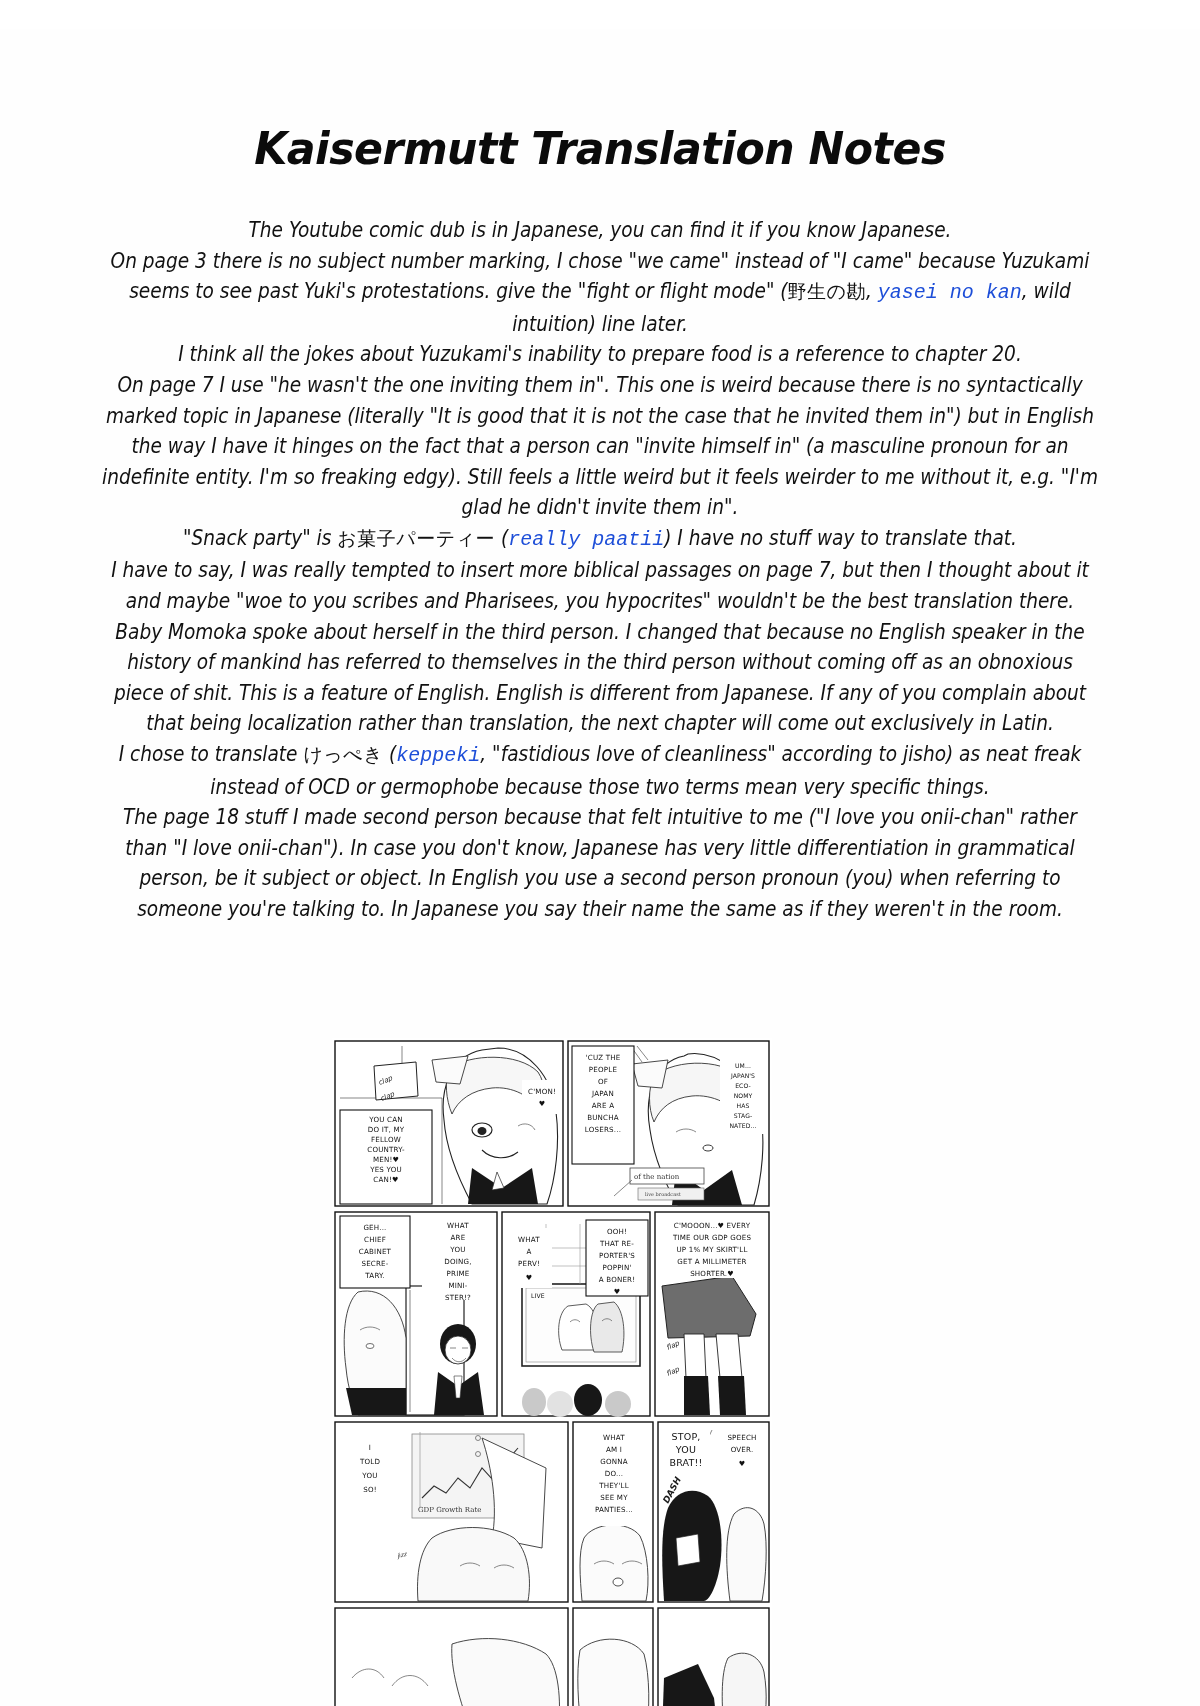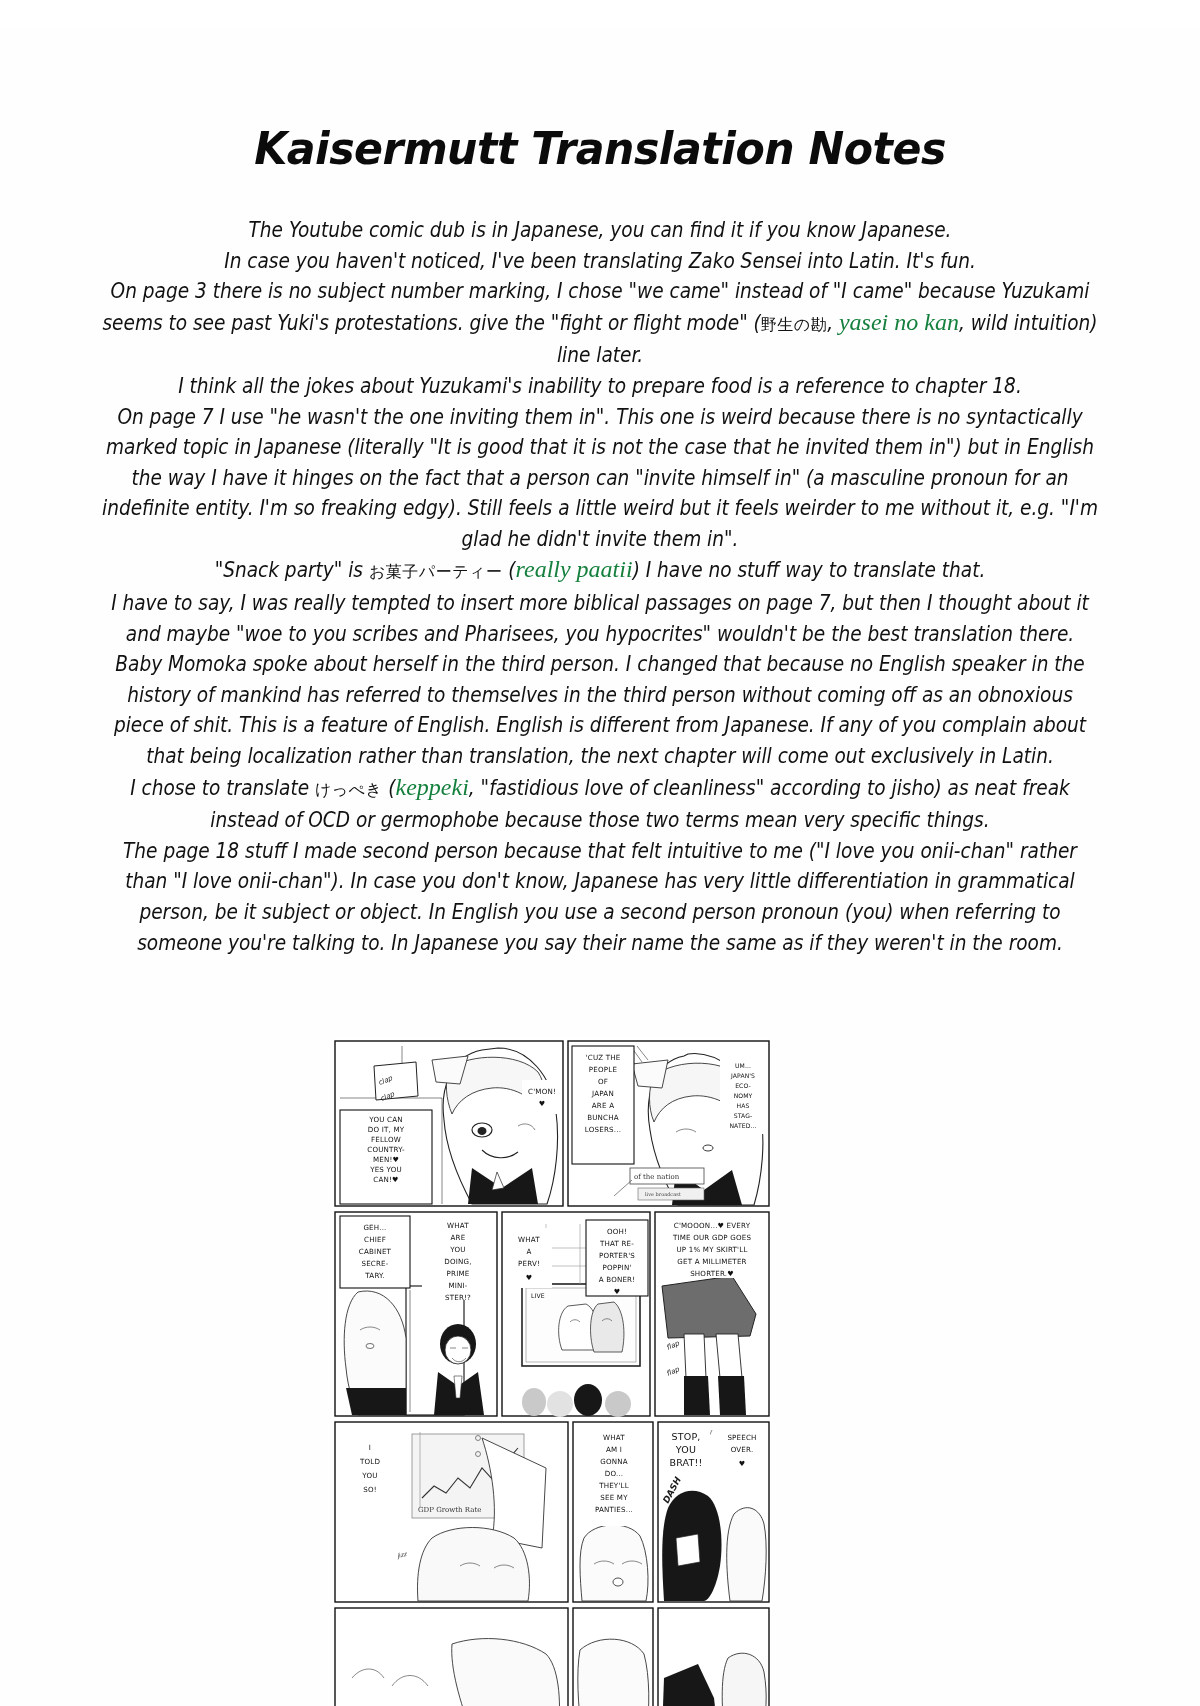--- a/index.html
+++ b/index.html
@@ -50,28 +50,28 @@
     line-height: 30.6px;
     color: #111111;
   }
   .notes p {
     margin: 0;
     text-align: center;
   }
   .jp {
     font-family: "DejaVu Sans", sans-serif;
     font-style: normal;
-    font-size: 16px;
+    font-size: 19px;
     letter-spacing: 0.5px;
   }
   .romaji {
-    font-family: Liberation Serif, serif;
+    font-family: Liberation Mono, monospace;
     font-style: italic;
-    font-size: 24px;
-    color: #15803d;
+    font-size: 20px;
+    color: #1d4ed8;
   }
 
   
   .comic-wrap {
     position: absolute;
     left: 332px;
     top: 1009px;
     width: 440px;
     height: 697px;
   }
@@ -125,25 +125,24 @@
 <body>
 
 <div class="page">
 
   <h1 class="title">Kaisermutt Translation Notes</h1>
 
   <div class="notes">
 
     <p>The Youtube comic dub is in Japanese, you can find it if you know Japanese.</p>
 
-    <p>In case you haven't noticed, I've been translating Zako Sensei into Latin. It's fun.</p>
 
     <p><span>On page 3 there is no subject number marking, I chose "we came" instead of "I came" because Yuzukami seems to see past Yuki's protestations. give the "fight or flight mode" (</span><span class="jp">野生の勘</span><span>, </span><span class="romaji">yasei no kan</span><span>, wild intuition) line later.</span></p>
 
-    <p>I think all the jokes about Yuzukami's inability to prepare food is a reference to chapter 18.</p>
+    <p>I think all the jokes about Yuzukami's inability to prepare food is a reference to chapter 20.</p>
 
     <p>On page 7 I use "he wasn't the one inviting them in". This one is weird because there is no syntactically marked topic in Japanese (literally "It is good that it is not the case that he invited them in") but in English the way I have it hinges on the fact that a person can "invite himself in" (a masculine pronoun for an indefinite entity. I'm so freaking edgy). Still feels a little weird but it feels weirder to me without it, e.g. "I'm glad he didn't invite them in".</p>
 
     <p><span>"Snack party" is </span><span class="jp">お菓子パーティー</span><span> (</span><span class="romaji">really paatii</span><span>) I have no stuff way to translate that.</span></p>
 
     <p>I have to say, I was really tempted to insert more biblical passages on page 7, but then I thought about it and maybe "woe to you scribes and Pharisees, you hypocrites" wouldn't be the best translation there.</p>
 
     <p>Baby Momoka spoke about herself in the third person. I changed that because no English speaker in the history of mankind has referred to themselves in the third person without coming off as an obnoxious piece of shit. This is a feature of English. English is different from Japanese. If any of you complain about that being localization rather than translation, the next chapter will come out exclusively in Latin.</p>
 
     <p><span>I chose to translate </span><span class="jp">けっぺき</span><span> (</span><span class="romaji">keppeki</span><span>, "fastidious love of cleanliness" according to jisho) as neat freak instead of OCD or germophobe because those two terms mean very specific things.</span></p>

